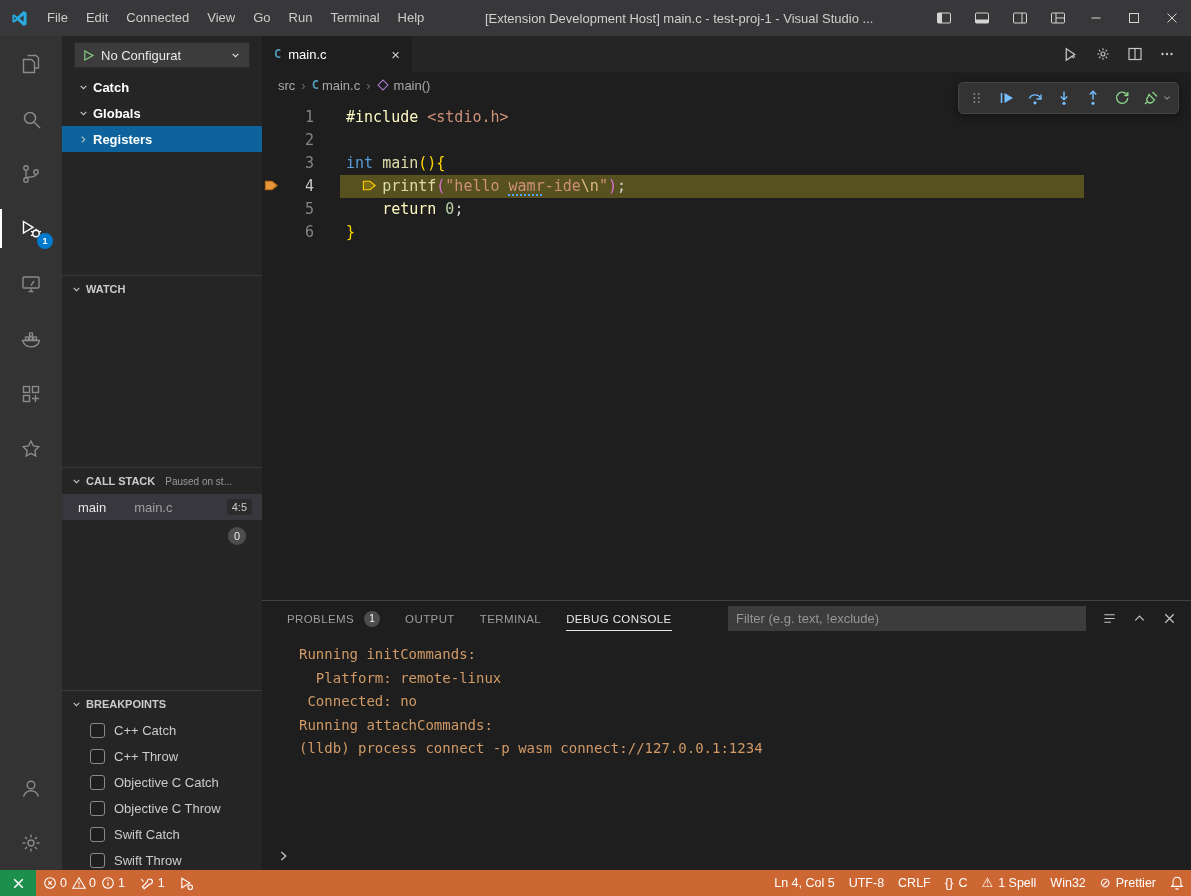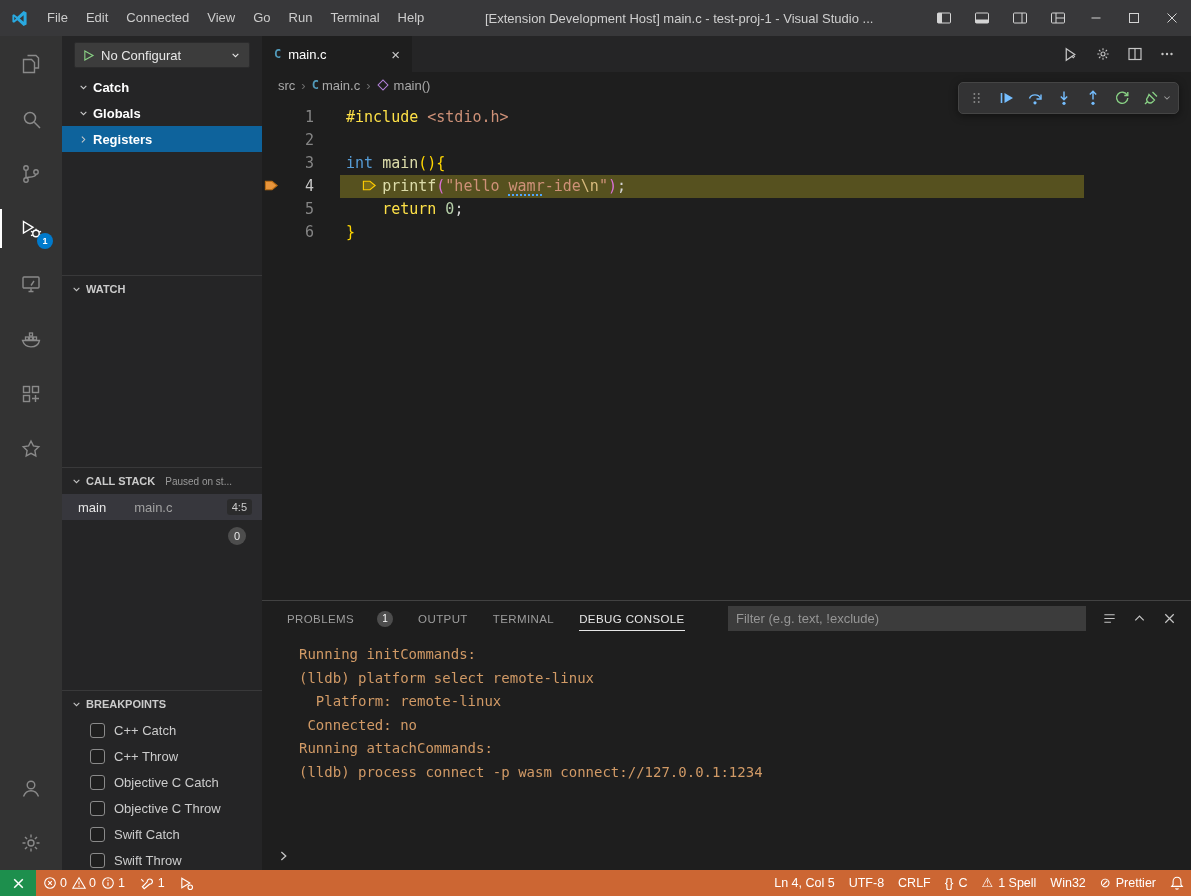--- a/index.html
+++ b/index.html
@@ -66,33 +66,33 @@
   .code-area{flex:1;min-height:0;padding-top:8px;position:relative}
   .code-row{display:flex;height:23px;font-family:"DejaVu Sans Mono","Liberation Mono",monospace;font-size:15px;line-height:23px}
   .glyph-margin{flex:0 0 22px;position:relative}
   .line-num{flex:0 0 30px;text-align:right;color:#858585}
   .current .line-num{color:#c6c6c6}
   .gutter-spacer{flex:0 0 26px}
   .line-content{white-space:pre;position:relative;padding-left:6px;color:#d4d4d4}
   .current .line-content{background:#56511f;width:744px}
   .gutter-arrow{position:absolute;left:2px;top:3px}
   .inline-arrow{position:absolute;left:22px;top:3px}
-  .tk-kw{color:#fde047}.tk-type{color:#569cd6}.tk-fn{color:#dcdcaa}.tk-str{color:#ce9178}
+  .tk-kw{color:#fef9c3}.tk-type{color:#569cd6}.tk-fn{color:#dcdcaa}.tk-str{color:#ce9178}
   .tk-esc{color:#d7ba7d}.tk-num{color:#b5cea8}.tk-pl{color:#d4d4d4}.tk-b1{color:#ffd700}.tk-b2{color:#da70d6}
   .sq{text-decoration-line:underline;text-decoration-style:dotted;text-decoration-color:#4fa6ff;text-decoration-thickness:2px;text-underline-offset:3px}
 
   .debug-toolbar{position:absolute;top:46px;right:12px;height:32px;background:#333334;border:1px solid #454545;border-radius:5px;box-shadow:0 2px 8px rgba(0,0,0,.45);display:flex;align-items:center;padding:0 3px;z-index:5}
   .dt-btn{width:29px;height:28px;display:flex;align-items:center;justify-content:center}
   .dt-chev{width:14px;display:flex;align-items:center;color:#9a9a9a;margin-left:-4px}
 
   
   .panel{flex:0 0 270px;border-top:1px solid #424242;display:flex;flex-direction:column;min-height:0}
   .panel-header{flex:0 0 35px;display:flex;align-items:center;padding:0 14px 0 25px}
   .panel-tabs{display:flex;gap:25px;height:100%}
-  .p-tab{font-size:11.5px;letter-spacing:.4px;color:#9d9d9d;display:flex;align-items:center;gap:23px;position:relative}
+  .p-tab{font-size:11.5px;letter-spacing:.4px;color:#9d9d9d;display:flex;align-items:center;gap:10px;position:relative}
   .p-tab.active{color:#e7e7e7}
   .p-tab.active::after{content:"";position:absolute;left:0;right:0;bottom:5px;height:1px;background:#e7e7e7}
   .p-badge{min-width:16px;height:16px;border-radius:9px;background:#4d4d4d;color:#fff;font-size:10px;display:flex;align-items:center;justify-content:center;padding:0 2px}
   .panel-filter{width:358px;height:25px;background:#3c3c3c;border:none;outline:none;color:#ccc;font-size:13px;padding:0 8px;margin-left:auto;font-family:"Liberation Sans",sans-serif}
   .panel-filter::placeholder{color:#969696}
   .panel-icons{display:flex;align-items:center;gap:15px;padding-left:16px;color:#c5c5c5}
   .console{flex:1;padding:7px 0 0 37px;font-family:"DejaVu Sans Mono","Liberation Mono",monospace;font-size:14px;color:#d19a66;overflow:hidden}
   .console-line{white-space:pre;line-height:23.5px}
   .console-prompt{flex:0 0 28px;display:flex;align-items:center;padding-left:15px;color:#c5c5c5}
 
@@ -542,21 +542,20 @@
             <span>
                 <svg width="15" height="15" viewBox="0 0 16 16" stroke="currentColor" stroke-width="1.3">
                   <path d="M3.5 3.5l9 9M12.5 3.5l-9 9"></path>
                 </svg>
               </span>
           </div>
         </div>
         <div class="console">
             <div id="console-lines">
               <div class="console-line">Running initCommands:</div>
-              <div class="console-line">(lldb) platform select remote-linux</div>
               <div class="console-line">  Platform: remote-linux</div>
               <div class="console-line"> Connected: no</div>
               <div class="console-line">Running attachCommands:</div>
               <div class="console-line">(lldb) process connect -p wasm connect://127.0.0.1:1234</div>
             </div>
           </div>
         <div class="console-prompt">
           <span>
               <svg width="14" height="14" viewBox="0 0 16 16" fill="none" stroke="currentColor" stroke-width="1.5">
                 <path d="M5 3.5L10 8l-5 4.5"></path>

